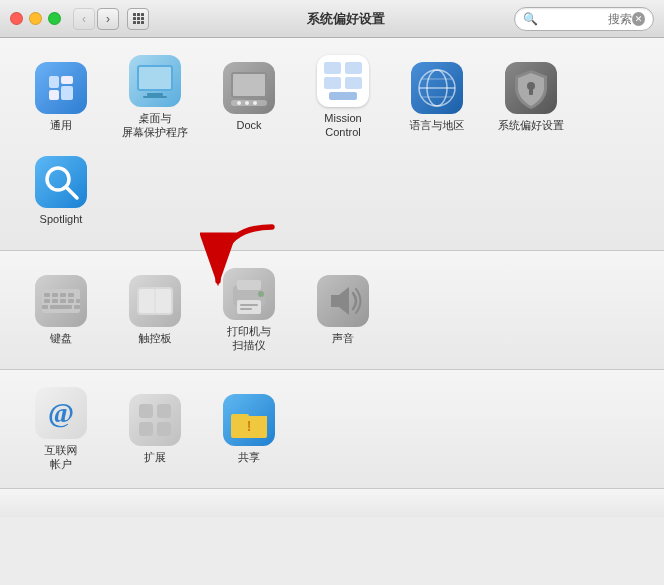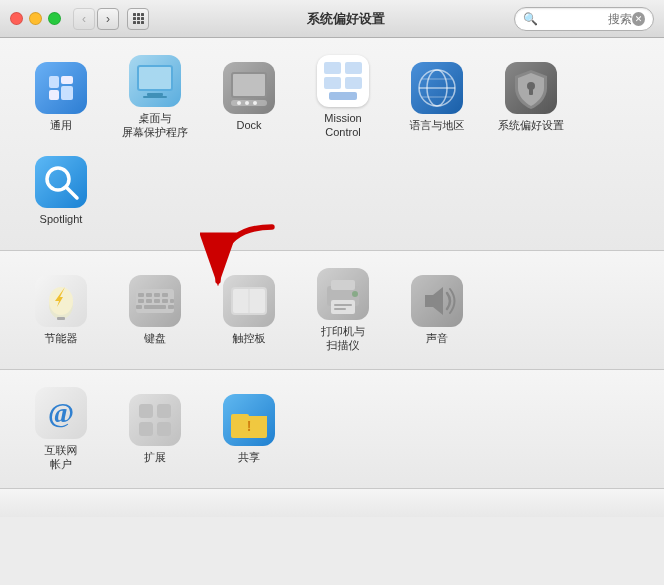--- a/index.html
+++ b/index.html
@@ -492,33 +492,20 @@
       </div>
 
 
     </div>
   </div>
 
   <div class="section">
     <div class="section-grid">
 
 
-      <div class="icon-item">
-        <div class="icon-img">
-          <div class="icon-energy">
-            <svg width="44" height="44" viewBox="0 0 44 44">
-              <ellipse cx="22" cy="26" rx="12" ry="14" fill="#e8e8d0"></ellipse>
-              <ellipse cx="22" cy="22" rx="12" ry="14" fill="#f5f0d0"></ellipse>
-              <path d="M18 28 L24 18 L21 18 L26 8 L16 22 L20 22 Z" fill="#f0c030"></path>
-              <rect x="18" y="38" width="8" height="3" rx="1" fill="#aaa"></rect>
-            </svg>
-          </div>
-        </div>
-        <span class="icon-label">节能器</span>
-      </div>
 
       <div class="icon-item">
         <div class="icon-img">
           <div class="icon-keyboard">
             <svg width="44" height="44" viewBox="0 0 44 44">
               <rect x="3" y="10" width="38" height="24" rx="3" fill="#c8c8c8"></rect>
               <rect x="5" y="14" width="6" height="4" rx="1" fill="#aaa"></rect>
               <rect x="13" y="14" width="6" height="4" rx="1" fill="#aaa"></rect>
               <rect x="21" y="14" width="6" height="4" rx="1" fill="#aaa"></rect>
               <rect x="29" y="14" width="6" height="4" rx="1" fill="#aaa"></rect>

